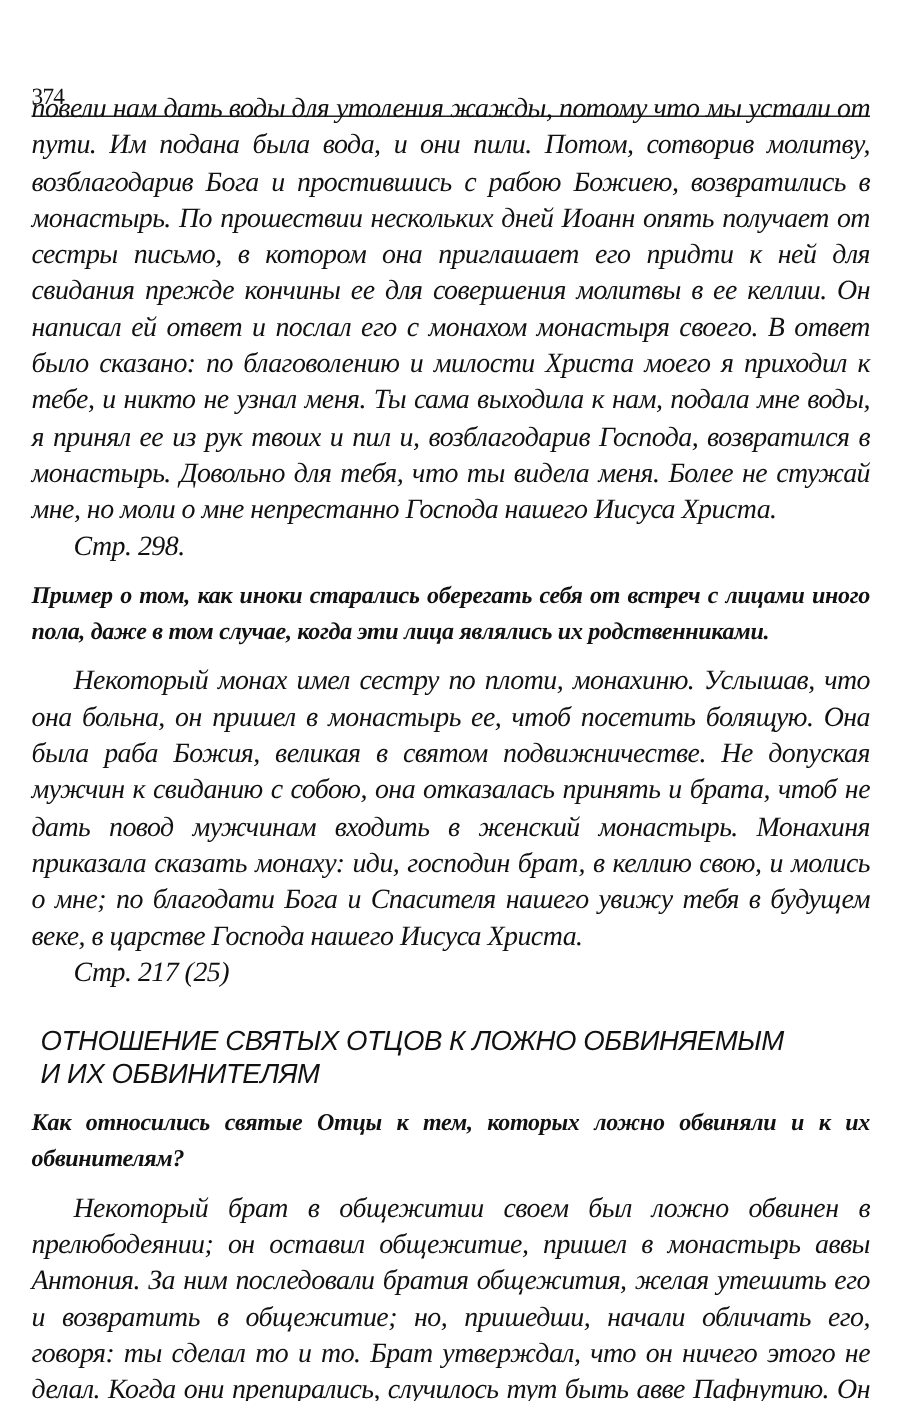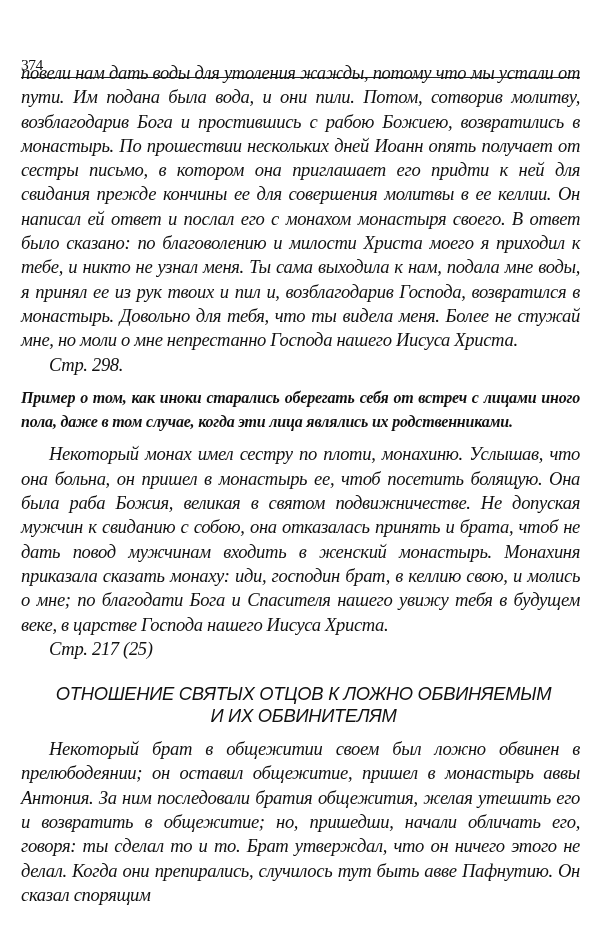--- a/index.html
+++ b/index.html
@@ -20,21 +20,21 @@
     .body-text p { margin: 0; font-style: italic; }
     .indent { text-indent: 28px; }
     .ref { padding-left: 28px; }
     .subhead {
       font-family: "Liberation Serif", serif; font-weight: bold; font-style: italic;
       font-size: 16px; line-height: 24.3px; margin-top: 9px !important; margin-bottom: 8px !important;
       text-align: justify; letter-spacing: -0.2px;
     }
     .section-title {
       font-family: "Liberation Sans", sans-serif; font-size: 18.4px; line-height: 22px;
-      text-align: center; margin-top: 22px !important; margin-bottom: 10px !important;
+      text-align: left; margin-top: 22px !important; margin-bottom: 10px !important;
       letter-spacing: -0.3px; padding-left: 6px;
     }
   </style>
 </head>
 <body>
 
 <div class="page">
   <div class="running-header">
     <span class="pg">374</span>
   </div>
@@ -42,15 +42,16 @@
   <div class="body-text">
     <p>повели нам дать воды для утоления жажды, потому что мы устали от пути. Им подана была вода, и они пили. Потом, сотворив молитву, возблагодарив Бога и простившись с рабою Божиею, возвратились в монастырь. По прошествии нескольких дней Иоанн опять получает от сестры письмо, в котором она приглашает его придти к ней для свидания прежде кончины ее для совершения молитвы в ее келлии. Он написал ей ответ и послал его с монахом монастыря своего. В ответ было сказано: по благоволению и милости Христа моего я приходил к тебе, и никто не узнал меня. Ты сама выходила к нам, подала мне воды, я принял ее из рук твоих и пил и, возблагодарив Господа, возвратился в монастырь. Довольно для тебя, что ты видела меня. Более не стужай мне, но моли о мне непрестанно Господа нашего Иисуса Христа.</p>
     <p class="ref">Стр. 298.</p>
     <p class="subhead">Пример о том, как иноки старались оберегать себя от встреч с лицами иного пола, даже в том случае, когда эти лица являлись их родственниками.</p>
     <p class="indent">Некоторый монах имел сестру по плоти, монахиню. Услышав, что она больна, он пришел в монастырь ее, чтоб посетить болящую. Она была раба Божия, великая в святом подвижничестве. Не допуская мужчин к свиданию с собою, она отказалась принять и брата, чтоб не дать повод мужчинам входить в женский монастырь. Монахиня приказала сказать монаху: иди, господин брат, в келлию свою, и молись о мне; по благодати Бога и Спасителя нашего увижу тебя в будущем веке, в царстве Господа нашего Иисуса Христа.</p>
     <p class="ref">Стр. 217 (25)</p>
     <p class="section-title">
       <span>ОТНОШЕНИЕ СВЯТЫХ ОТЦОВ К ЛОЖНО ОБВИНЯЕМЫМ</span><br>
       <span>И ИХ ОБВИНИТЕЛЯМ</span>
     </p>
+    <p class="subhead">Как относились святые Отцы к тем, которых ложно обвиняли и к их обвинителям?</p>
     <p class="indent">Некоторый брат в общежитии своем был ложно обвинен в прелюбодеянии; он оставил общежитие, пришел в монастырь аввы Антония. За ним последовали братия общежития, желая утешить его и возвратить в общежитие; но, пришедши, начали обличать его, говоря: ты сделал то и то. Брат утверждал, что он ничего этого не делал. Когда они препирались, случилось тут быть авве Пафнутию. Он сказал спорящим</p>
   </div>
 </div>
 
 </body></html>

